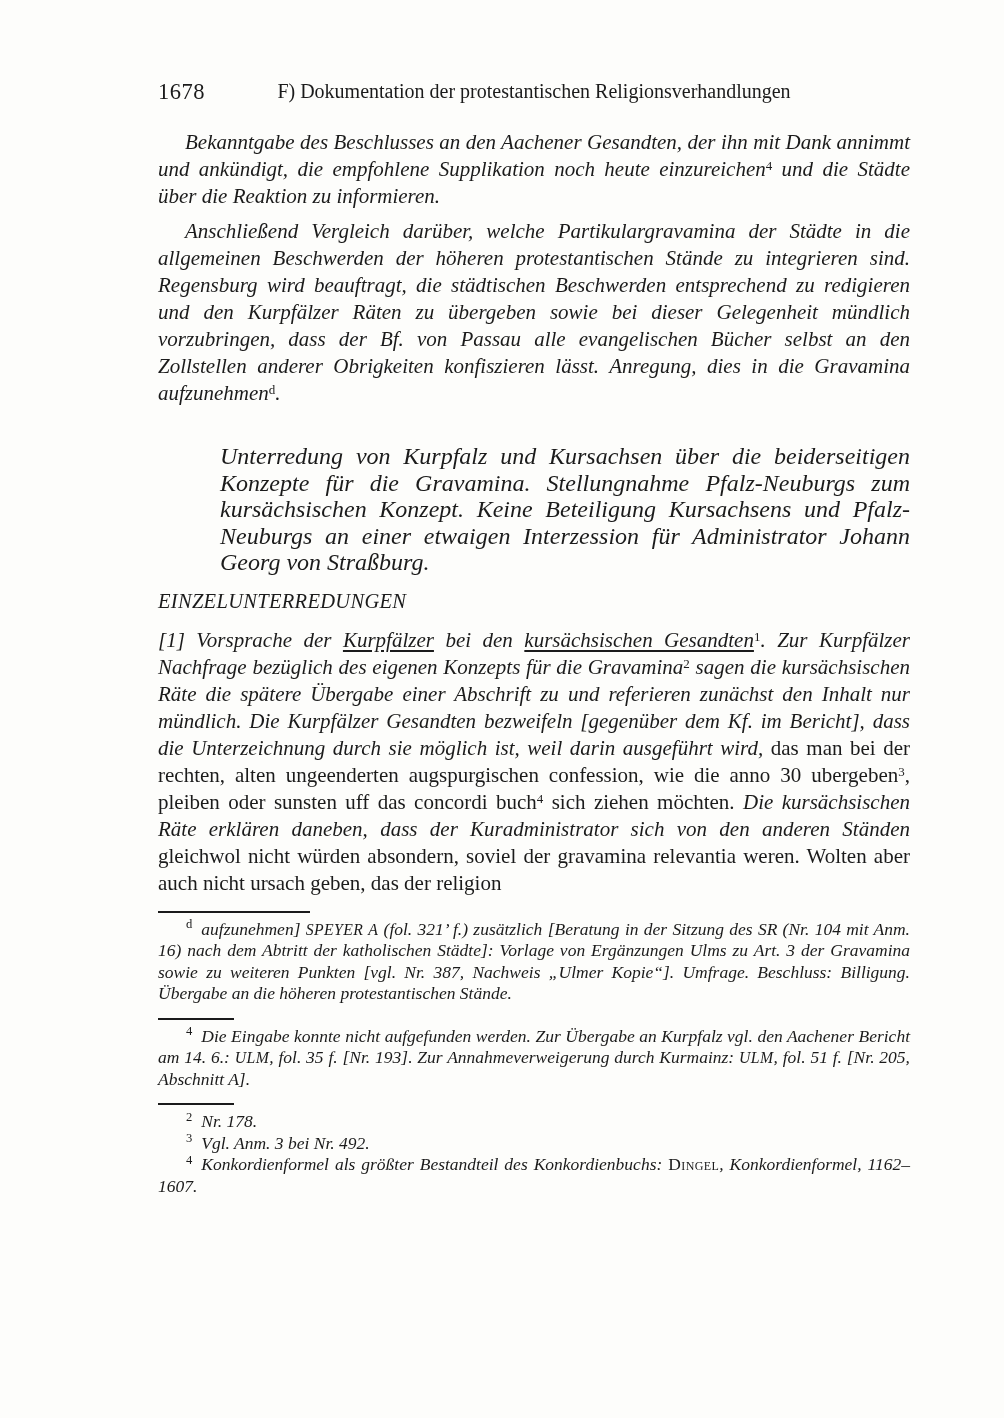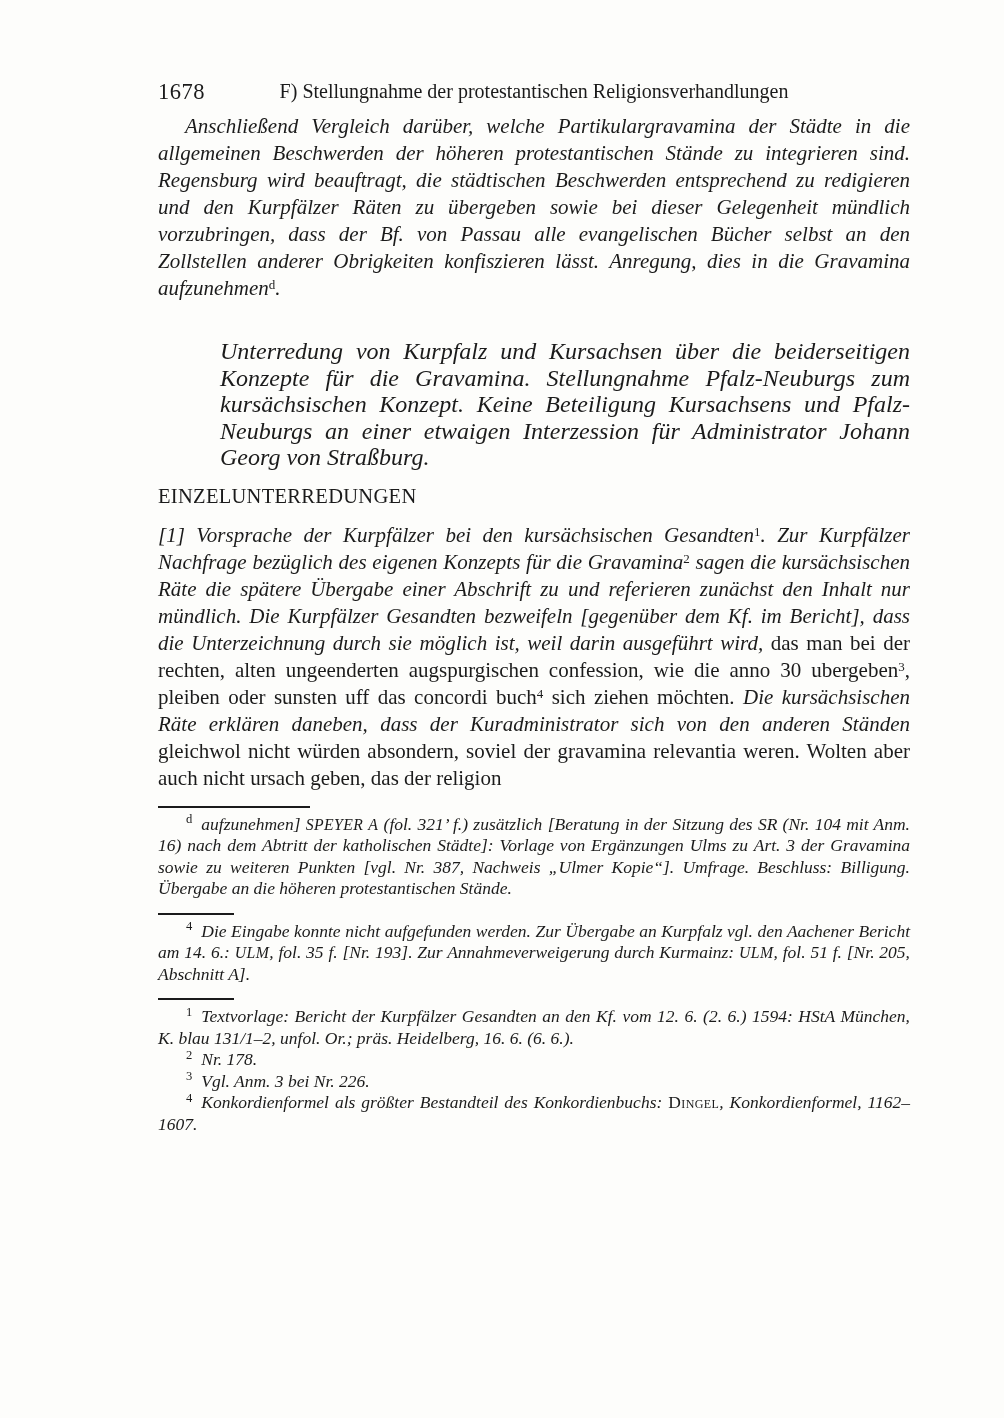--- a/index.html
+++ b/index.html
@@ -60,20 +60,21 @@
     margin:36px 0 0 62px;
     font-size:24px;
     line-height:26.5px;
     font-style:italic;
     text-align:justify;
   }
   .section-label{
     margin:12px 0 0 0;
     font-size:20.5px;
     line-height:27px;
+    font-style:italic;
     letter-spacing:0.3px;
   }
   .main-par{margin-top:12px;}
   
   .fn-rule{
     width:76px;height:0;
     border-top:2px solid var(--rule);
     margin:13px 0 0 0;
   }
   .fn-rule-long{width:152px;margin-top:14px;}
@@ -90,20 +91,21 @@
     font-size:0.72em;
     vertical-align:0.5em;
     line-height:0;
     margin-right:9px;
   }
   
   .seg-i{font-style:italic;}
   .seg-r{font-style:normal;}
   .seg-iu{
     font-style:italic;
+    text-decoration:underline;
     text-decoration-thickness:1.5px;
     text-underline-offset:3px;
   }
   .seg-sup{
     font-style:normal;
     font-size:0.62em;
     vertical-align:0.5em;
     line-height:0;
   }
   .seg-caps{
@@ -116,24 +118,25 @@
     font-variant:small-caps;
     letter-spacing:0.4px;
   }
 </style>
 </head>
 <body>
 
 <div class="page">
 
   <header class="running-header">
-    <span class="running-title">F) Stellungnahme der protestantischen Religionsverhandlungen</span>
+    <span class="running-title">F) Dokumentation der protestantischen Religionsverhandlungen</span>
     <span class="page-num">1678</span>
   </header>
 
+  <p class="body-par indent intro-1"><span class="seg-i">Bekanntgabe des Beschlusses an den Aachener Gesandten, der ihn mit Dank annimmt und ankündigt, die empfohlene Supplikation noch heute einzureichen</span><span class="seg-sup">4</span><span class="seg-i"> und die Städte über die Reaktion zu informieren.</span></p>
   <p class="body-par indent intro-2"><span class="seg-i">Anschließend Vergleich darüber, welche Partikulargravamina der Städte in die allgemeinen Beschwerden der höheren protestantischen Stände zu integrieren sind. Regensburg wird beauftragt, die städtischen Beschwerden entsprechend zu redigieren und den Kurpfälzer Räten zu übergeben sowie bei dieser Gelegenheit mündlich vorzubringen, dass der Bf. von Passau alle evangelischen Bücher selbst an den Zollstellen anderer Obrigkeiten konfiszieren lässt. Anregung, dies in die Gravamina aufzunehmen</span><span class="seg-sup">d</span><span class="seg-i">.</span></p>
 
 
   <p class="summary">Unterredung von Kurpfalz und Kursachsen über die beiderseitigen Konzepte für die Gravamina. Stellungnahme Pfalz-Neuburgs zum kursächsischen Konzept. Keine Beteiligung Kursachsens und Pfalz-Neuburgs an einer etwaigen Interzession für Administrator Johann Georg von Straßburg.</p>
 
   <p class="section-label">EINZELUNTERREDUNGEN</p>
 
   <p class="body-par main-par"><span class="seg-i">[1] Vorsprache der </span><span class="seg-iu">Kurpfälzer</span><span class="seg-i"> bei den </span><span class="seg-iu">kursächsischen Gesandten</span><span class="seg-sup">1</span><span class="seg-i">. Zur Kurpfälzer Nachfrage bezüglich des eigenen Konzepts für die Gravamina</span><span class="seg-sup">2</span><span class="seg-i"> sagen die kursächsischen Räte die spätere Übergabe einer Abschrift zu und referieren zunächst den Inhalt nur mündlich. Die Kurpfälzer Gesandten bezweifeln [gegenüber dem Kf. im Bericht], dass die Unterzeichnung durch sie möglich ist, weil darin ausgeführt wird, </span><span class="seg-r">das man bei der rechten, alten ungeenderten augspurgischen confession, wie die anno 30 ubergeben</span><span class="seg-sup">3</span><span class="seg-r">, pleiben oder sunsten uff das concordi buch</span><span class="seg-sup">4</span><span class="seg-r"> sich ziehen möchten. </span><span class="seg-i">Die kursächsischen Räte erklären daneben, dass der Kuradministrator sich von den anderen Ständen </span><span class="seg-r">gleichwol nicht würden absondern, soviel der gravamina relevantia weren. Wolten aber auch nicht ursach geben, das der religion</span></p>
 
   <div class="fn-rule fn-rule-long"></div>
@@ -141,19 +144,18 @@
       <p class="footnote"><span class="fn-marker">d</span><span class="seg-i">aufzunehmen] </span><span class="seg-caps">SPEYER A</span><span class="seg-i"> (fol. 321’ f.) zusätzlich [Beratung in der Sitzung des SR (Nr. 104 mit Anm. 16) nach dem Abtritt der katholischen Städte]: Vorlage von Ergänzungen Ulms zu Art. 3 der Gravamina sowie zu weiteren Punkten [vgl. Nr. 387, Nachweis „Ulmer Kopie“]. Umfrage. Beschluss: Billigung. Übergabe an die höheren protestantischen Stände.</span></p>
     </div>
 
   <div class="fn-rule"></div>
   <div class="fn-group">
       <p class="footnote"><span class="fn-marker">4</span><span class="seg-i">Die Eingabe konnte nicht aufgefunden werden. Zur Übergabe an Kurpfalz vgl. den Aachener Bericht am 14. 6.: </span><span class="seg-caps">ULM</span><span class="seg-i">, fol. 35 f. [Nr. 193]. Zur Annahmeverweigerung durch Kurmainz: </span><span class="seg-caps">ULM</span><span class="seg-i">, fol. 51 f. [Nr. 205, Abschnitt A].</span></p>
     </div>
 
   <div class="fn-rule"></div>
   <div class="fn-group">
-      <p class="footnote"><span class="fn-marker">1</span><span class="seg-i">Textvorlage: Bericht der Kurpfälzer Gesandten an den Kf. vom 12. 6. (2. 6.) 1594: HStA München, K. blau 131/1–2, unfol. Or.; präs. Heidelberg, 16. 6. (6. 6.).</span></p>
       <p class="footnote"><span class="fn-marker">2</span><span class="seg-i">Nr. 178.</span></p>
-      <p class="footnote"><span class="fn-marker">3</span><span class="seg-i">Vgl. Anm. 3 bei Nr. 226.</span></p>
+      <p class="footnote"><span class="fn-marker">3</span><span class="seg-i">Vgl. Anm. 3 bei Nr. 492.</span></p>
       <p class="footnote"><span class="fn-marker">4</span><span class="seg-i">Konkordienformel als größter Bestandteil des Konkordienbuchs: </span><span class="seg-sc">Dingel</span><span class="seg-i">, Konkordienformel, 1162–1607.</span></p>
     </div>
 
 </div>
 
 </body></html>

